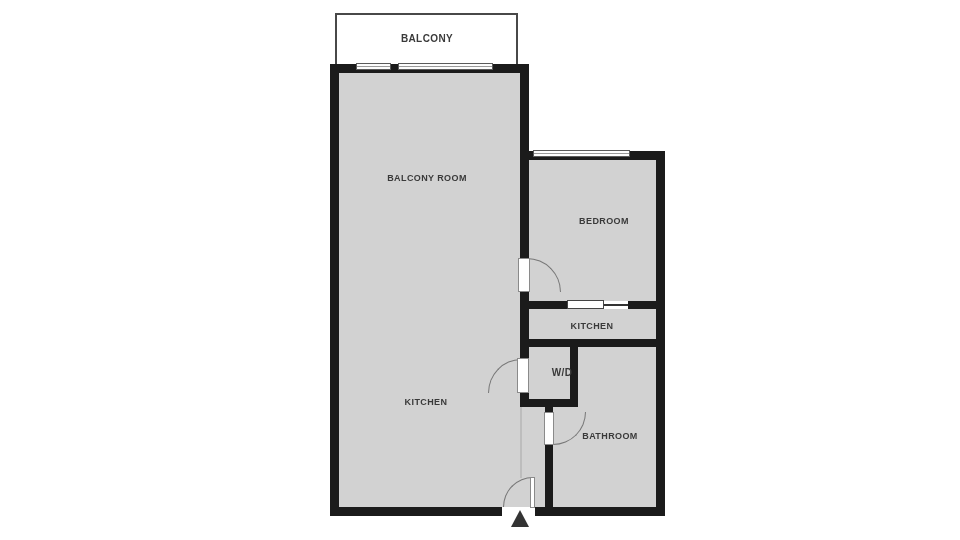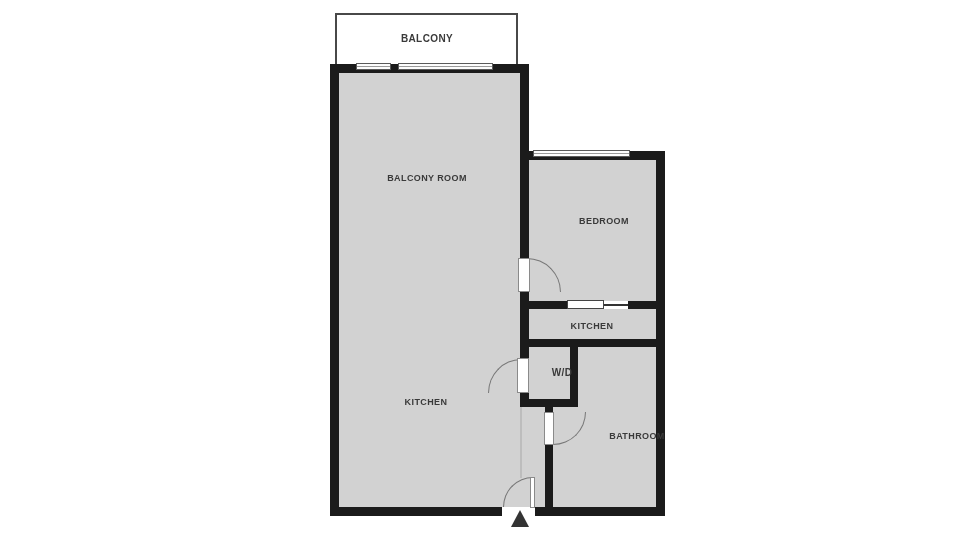--- a/index.html
+++ b/index.html
@@ -109,15 +109,15 @@
   <div class="slider-panel" style="left:567px;top:300px;width:37px;height:9px;"></div>
   <div class="slider-track" style="left:604px;top:303.5px;width:24px;height:2px;"></div>
 
   <div class="entry-arrow" style="left:511px;top:510px;"></div>
 
   <div class="room-label" style="left:427px;top:178px;">BALCONY ROOM</div>
   <div class="room-label" style="left:592px;top:221px;margin-left:12px;">BEDROOM</div>
   <div class="room-label" style="left:592px;top:326px;">KITCHEN</div>
   <div class="room-label small" style="left:562px;top:372px;">W/D</div>
   <div class="room-label" style="left:426px;top:402px;">KITCHEN</div>
-  <div class="room-label" style="left:637px;top:436px;">BATHROOM</div>
+  <div class="room-label" style="left:610px;top:436px;">BATHROOM</div>
 
 </div>
 
 </body></html>

